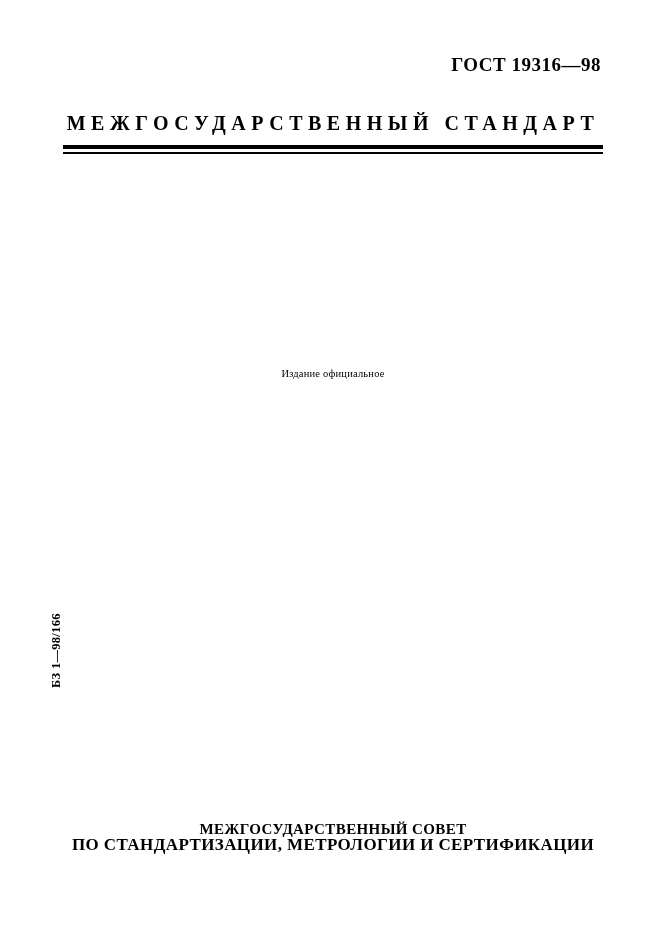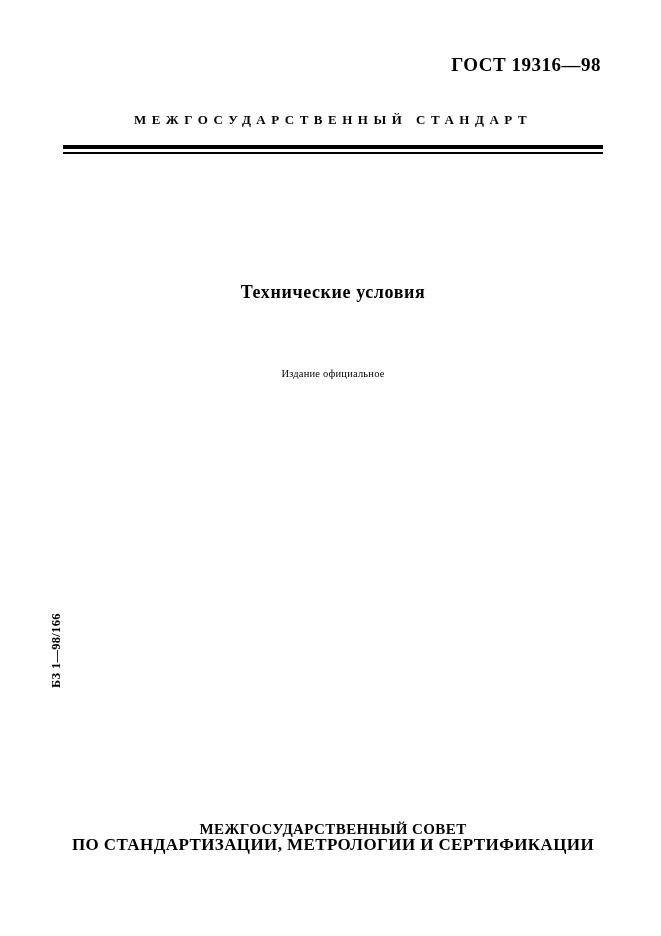--- a/index.html
+++ b/index.html
@@ -31,21 +31,21 @@
     letter-spacing: 0.5px;
     white-space: nowrap;
   }
 
   
   .interstate-line {
     position: absolute;
     top: 100px;
     left: 63px;
     right: 58px;
-    font-size: 13px;
+    font-size: 20px;
     font-weight: bold;
     letter-spacing: 5.5px;
     text-align: center;
     white-space: nowrap;
   }
 
   
   .rule-thick {
     position: absolute;
     top: 133px;
@@ -143,21 +143,20 @@
 <div class="page">
 
   <div class="gost-number">ГОСТ 19316—98</div>
 
   <div class="interstate-line">МЕЖГОСУДАРСТВЕННЫЙ СТАНДАРТ</div>
 
   <div class="rule-thick"></div>
   <div class="rule-thin"></div>
 
 
-  <div class="doc-subtitle">Технические условия</div>
 
   <div class="official-edition">Издание официальное</div>
 
   <div class="side-code">БЗ 1—98/166</div>
 
   <div class="footer">
     <div class="footer-line1">МЕЖГОСУДАРСТВЕННЫЙ СОВЕТ</div>
     <div class="footer-line2">ПО СТАНДАРТИЗАЦИИ, МЕТРОЛОГИИ И СЕРТИФИКАЦИИ</div>
   </div>
 

